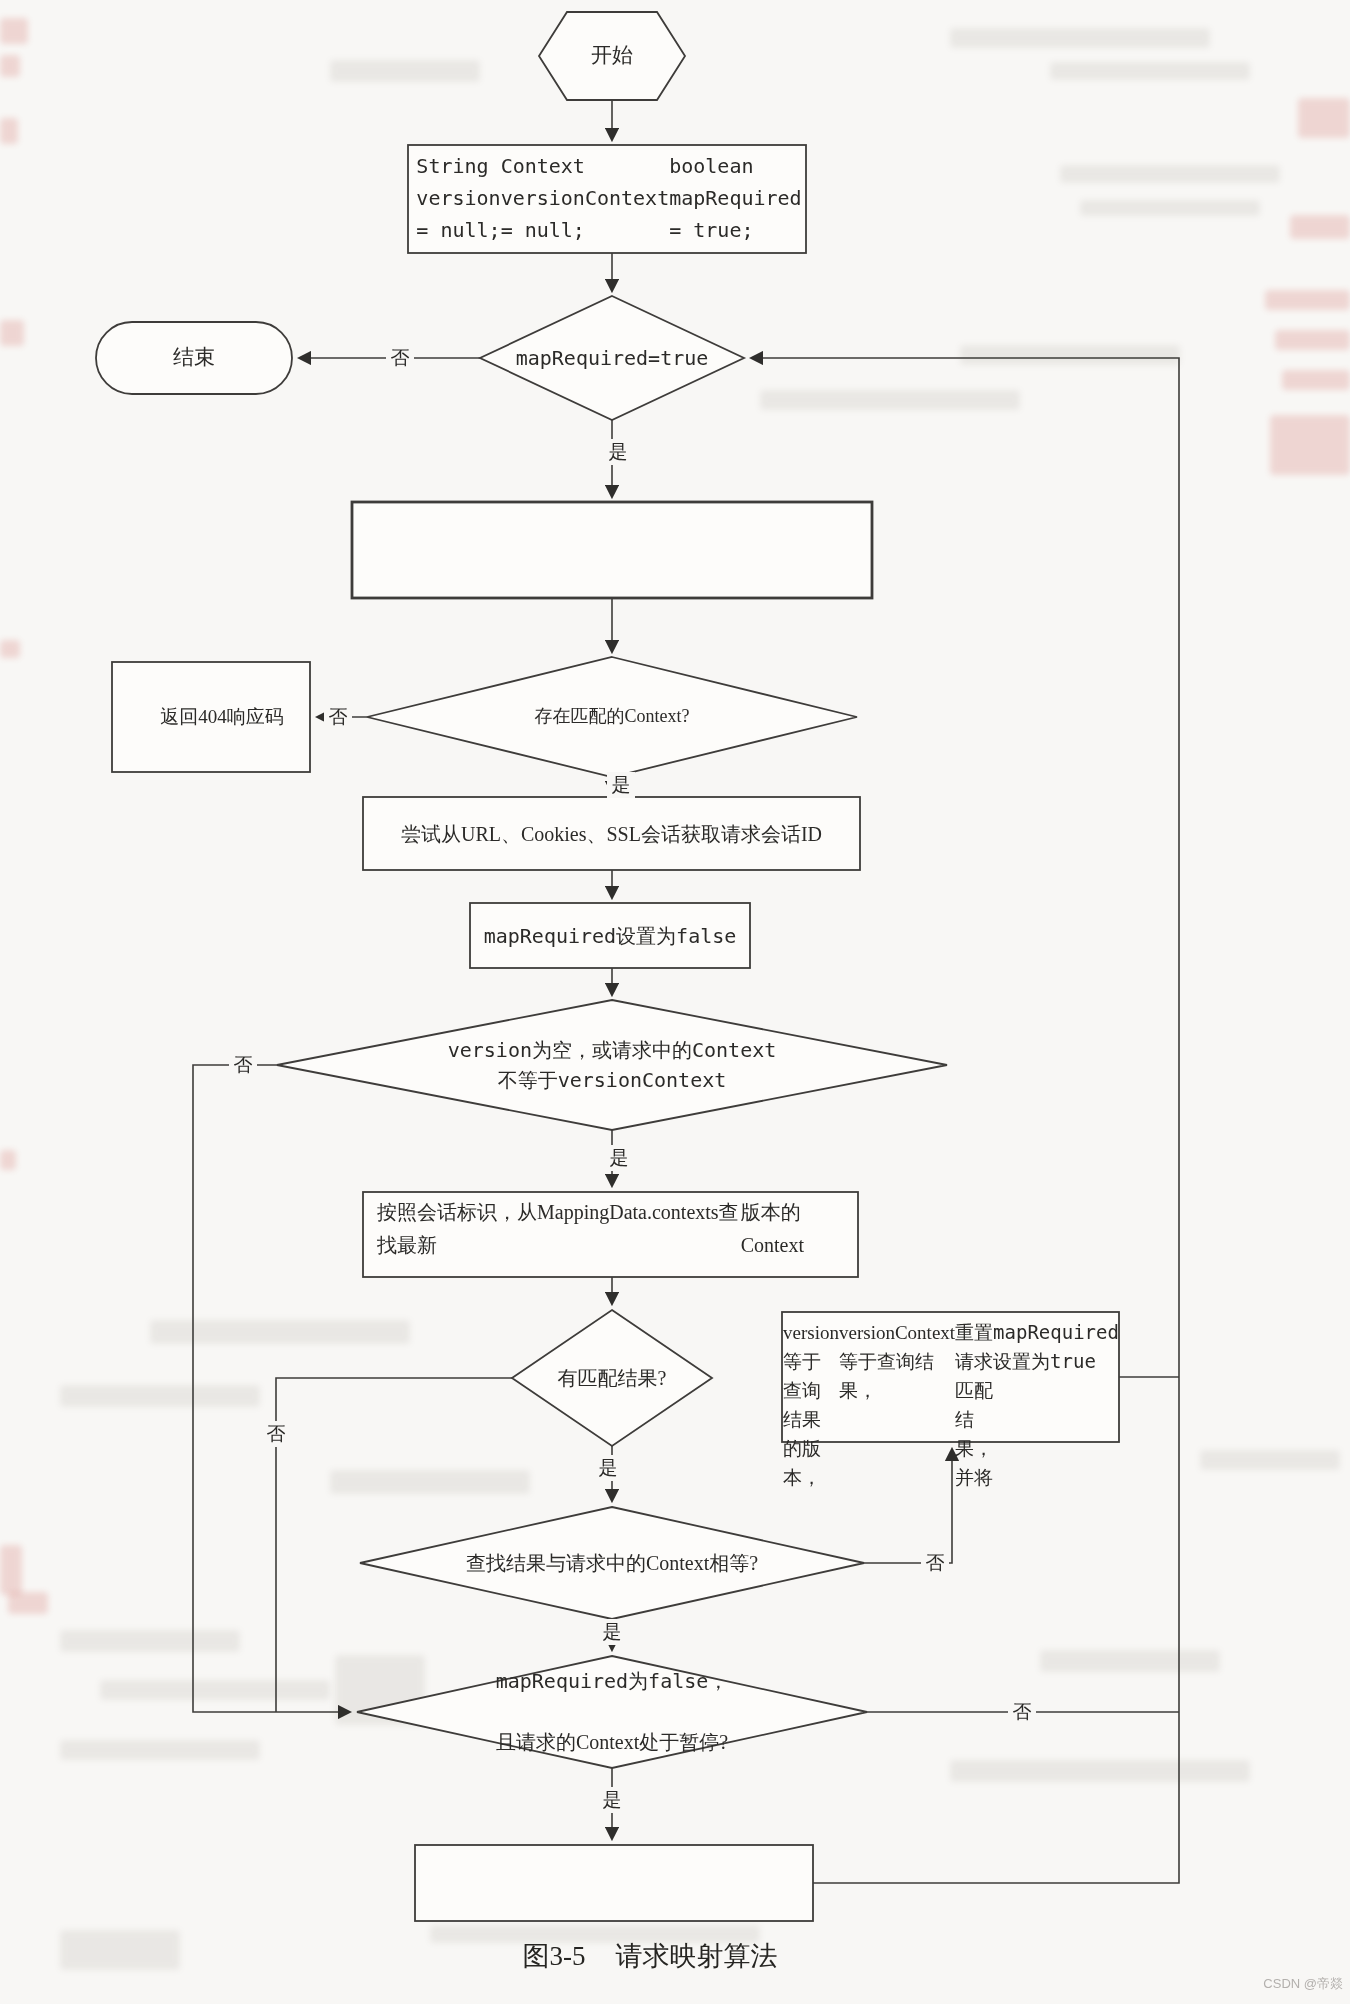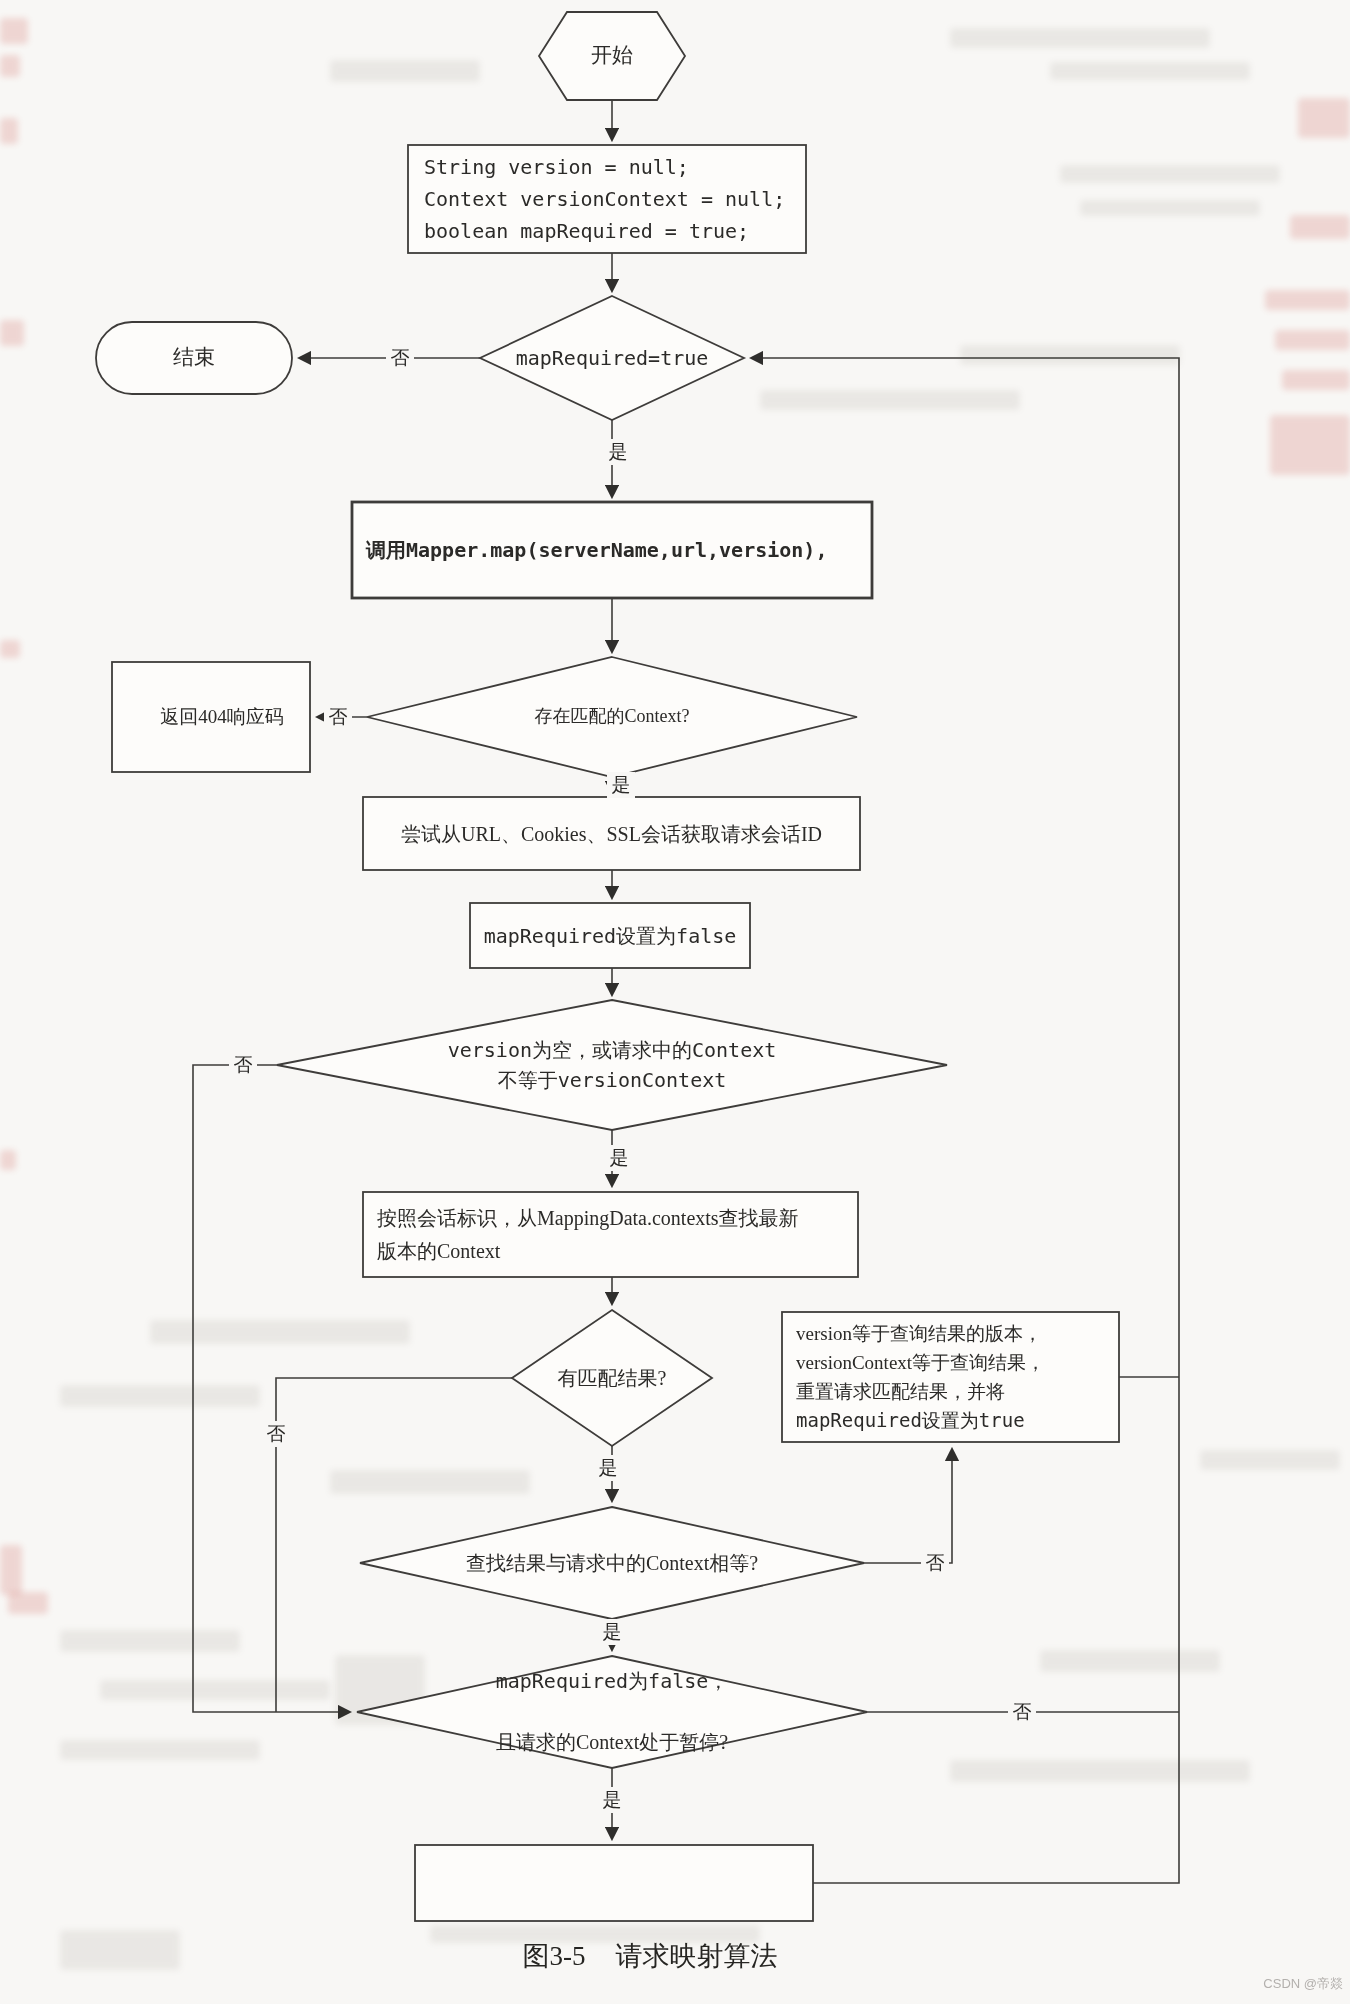--- a/index.html
+++ b/index.html
@@ -10,21 +10,21 @@
     color:#2b2a28;
   }
   .f-serif{font-family:"Liberation Serif","DejaVu Serif",serif;}
   .f-mono{font-family:"DejaVu Sans Mono","Liberation Mono",monospace;}
   .f-mixed{font-family:"DejaVu Sans Mono","Liberation Serif",serif;}
   .txt{
     position:absolute;display:flex;align-items:center;justify-content:center;
     text-align:center;z-index:3;line-height:1.3;
   }
   .txt-col{
-    position:absolute;display:flex;flex-direction:column;justify-content:center;
+    position:absolute;display:flex;justify-content:center;
     align-items:flex-start;text-align:left;z-index:3;
   }
   .edge-label{
     position:absolute;z-index:3;width:28px;height:26px;line-height:26px;
     text-align:center;font-size:19px;background:#f8f7f5;
   }
   svg.flow{position:absolute;left:0;top:0;z-index:2;}
   .bl,.blr{position:absolute;z-index:1;border-radius:4px;filter:blur(3px);}
   .bl{background:#8a8378;opacity:.13;}
   .blr{background:#c4433a;opacity:.18;}
@@ -134,21 +134,20 @@
     <div>String version = null;</div>
     <div>Context versionContext = null;</div>
     <div>boolean mapRequired = true;</div>
   </div>
 
   <div class="txt f-mono" style="left:482px;top:298px;width:260px;height:120px;font-size:20px;">mapRequired=true</div>
 
   <div class="txt f-serif" style="left:96px;top:322px;width:196px;height:72px;font-size:21px;">结束</div>
 
   <div class="txt-col" style="left:366px;top:506px;width:492px;height:88px;line-height:40px;font-weight:bold;">
-    <div class="f-mixed" style="font-size:20px;">调用Mapper.map(serverName,url,version),</div>
   </div>
 
   <div class="txt f-serif" style="left:387px;top:659px;width:450px;height:116px;font-size:18px;">存在匹配的Context?</div>
 
   <div class="txt f-serif" style="left:112px;top:662px;width:198px;height:110px;font-size:19px;padding-left:11px;">返回404响应码</div>
 
   <div class="txt f-serif" style="left:363px;top:797px;width:497px;height:73px;font-size:20px;">尝试从URL、Cookies、SSL会话获取请求会话ID</div>
 
   <div class="txt f-mixed" style="left:470px;top:903px;width:280px;height:65px;font-size:20px;">mapRequired设置为false</div>
 

